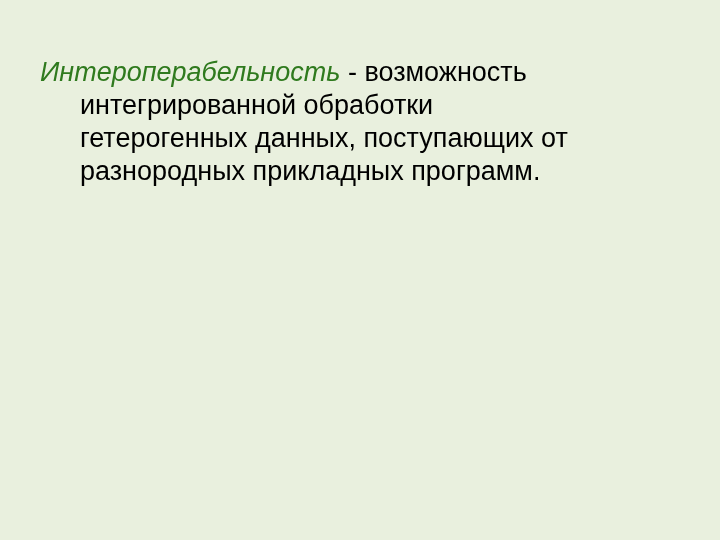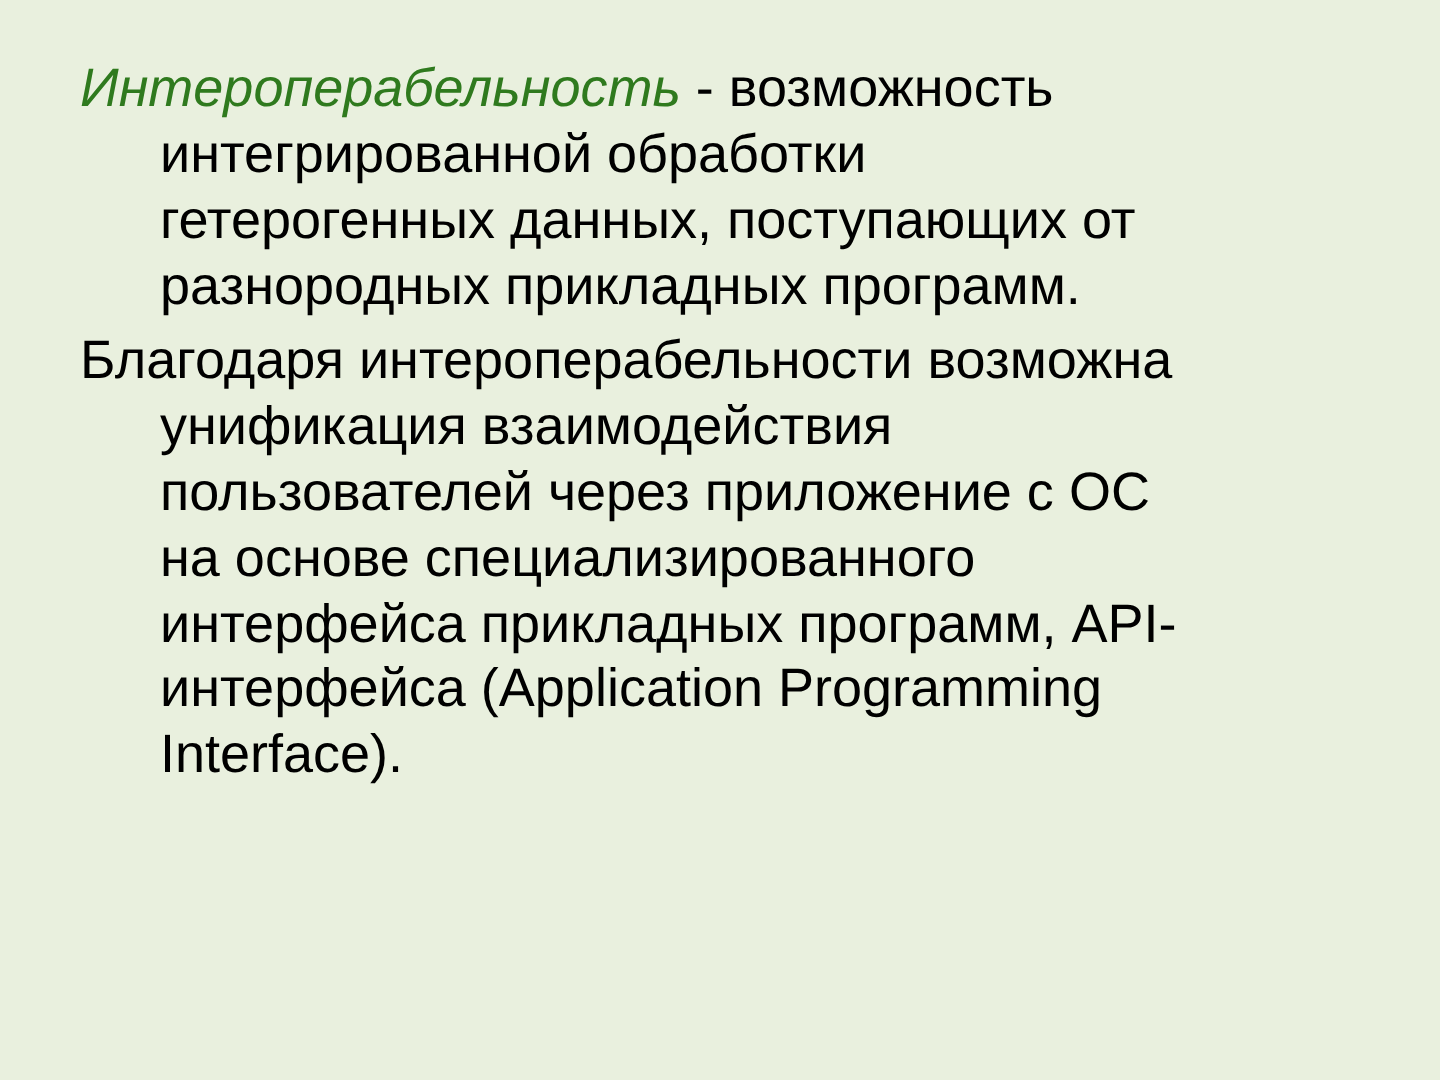--- a/index.html
+++ b/index.html
@@ -11,21 +11,21 @@
   }
   body {
     background: #e9f0de;
     font-family: Arial, "Helvetica Neue", Helvetica, sans-serif;
     color: #000;
   }
   .slide {
     box-sizing: border-box;
     width: 635px;
     height: 540px;
-    padding: 28px 40px 40px 40px;
+    padding: 56px 40px 40px 40px;
   }
   .para {
     font-size: 27px;
     line-height: 1.22;
     margin: 0 0 4px 0;
   }
   .para .indent-run {
     display: inline;
   }
   .term {
@@ -38,16 +38,13 @@
     text-indent: -40px;
   }
 </style>
 </head>
 <body>
 
 <div class="slide">
   <p class="para hang">
     <span class="term">Интероперабельность</span><span class="indent-run"> - возможность интегрированной обработки гетерогенных данных, поступающих от разнородных прикладных программ.</span>
   </p>
-  <p class="para hang">
-    <span>Благодаря интероперабельности возможна унификация взаимодействия пользователей через приложение с ОС на основе специализированного интерфейса прикладных программ, API-интерфейса (Application Programming Interface).</span>
-  </p>
 </div>
 
 </body></html>

